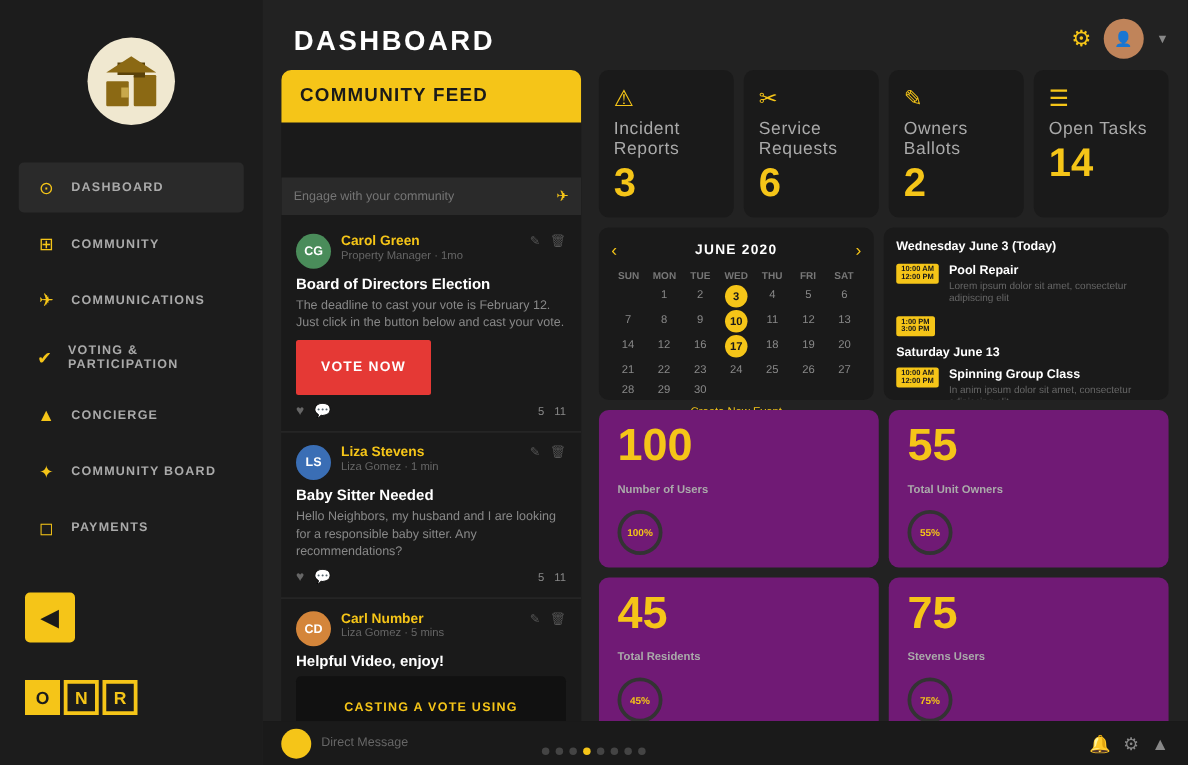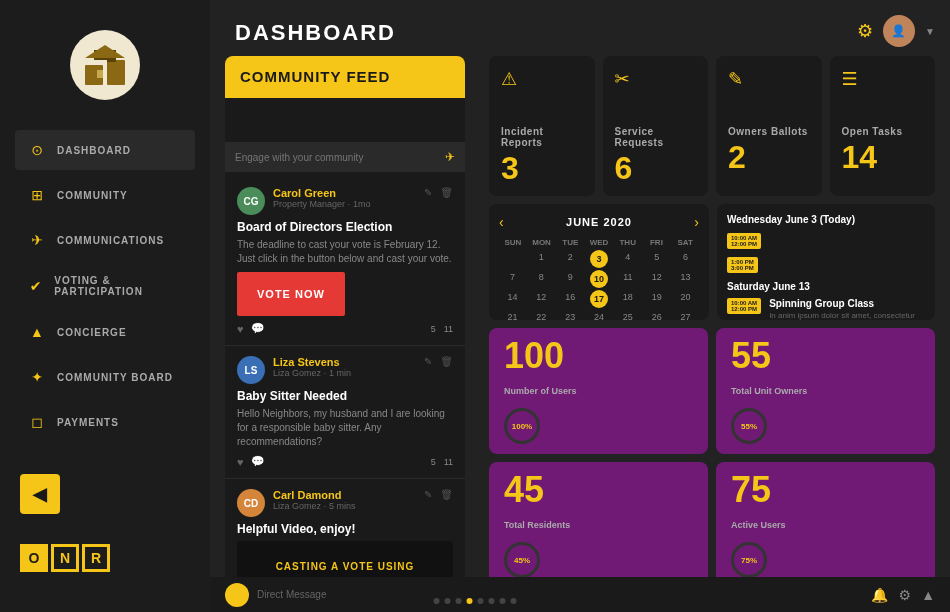--- a/index.html
+++ b/index.html
@@ -162,21 +162,21 @@
 
     .dashboard-title {
       color: #fff;
       font-size: 22px;
       font-weight: 700;
       letter-spacing: 2px;
     }
 
     .content-area {
       display: flex;
-      gap: 12px;
+      gap: 2px;
       padding: 0 15px 10px;
       height: calc(100% - 70px);
     }
 
     
     .feed-panel {
       width: 240px;
       min-width: 240px;
       background: #1a1a1a;
       border-radius: 8px;
@@ -354,24 +354,23 @@
       gap: 4px;
     }
 
     .stat-icon {
       font-size: 18px;
       color: #f5c518;
     }
 
     .stat-label {
       color: #aaa;
-      font-size: 10px;
-      font-weight: 700;
+      font-size: 14px;
+      font-weight: 400;
       letter-spacing: 0.5px;
-      margin-top: 32px;
     }
 
     .stat-value {
       color: #f5c518;
       font-size: 32px;
       font-weight: 900;
       line-height: 1;
     }
 
     
@@ -792,21 +791,21 @@
             <span style="flex:1"></span>
             <span class="action-count">5</span>
             <span class="action-count">11</span>
           </div>
         </div>
 
         <div class="feed-item">
           <div class="feed-item-header">
             <div class="avatar avatar-orange">CD</div>
             <div class="feed-author-info">
-              <div class="feed-author-name">Carl Damond</div>
+              <div class="feed-author-name">Carl Number</div>
               <div class="feed-author-role">Liza Gomez · 5 mins</div>
             </div>
             <span style="color:#555; font-size:10px;">✎</span>
             <span style="color:#555; font-size:10px;">🗑</span>
           </div>
           <div class="feed-item-title">Helpful Video, enjoy!</div>
           <div class="video-thumb">
             <span class="video-text">CASTING A VOTE USING</span>
           </div>
         </div>
@@ -897,20 +896,24 @@
           </div>
           <span class="create-event-link">Create New Event</span>
         </div>
 
         <div class="events-card">
           <div class="events-date">Wednesday June 3 (Today)</div>
 
           <div class="event-item">
             <div class="event-time" style="white-space:pre-line; font-size:6px;">10:00 AM
 12:00 PM</div>
+            <div class="event-details">
+              <div class="event-title">Pool Repair</div>
+              <div class="event-desc">Lorem ipsum dolor sit amet, consectetur adipiscing elit</div>
+            </div>
           </div>
 
           <div class="event-item">
             <div class="event-time" style="white-space:pre-line; font-size:6px;">1:00 PM
 3:00 PM</div>
           </div>
 
           <div class="events-date-2">Saturday June 13</div>
 
           <div class="event-item">
@@ -942,21 +945,21 @@
         </div>
         <div class="user-stat-card">
           <span class="user-stat-value">45</span>
           <span class="user-stat-label">Total Residents</span>
           <div class="circle-gauge">
             <span class="circle-gauge-text">45%</span>
           </div>
         </div>
         <div class="user-stat-card">
           <span class="user-stat-value">75</span>
-          <span class="user-stat-label">Active Users</span>
+          <span class="user-stat-label">Stevens Users</span>
           <div class="circle-gauge">
             <span class="circle-gauge-text">75%</span>
           </div>
         </div>
       </div>
 
     </div>
   </div>
 
   <div class="bottom-bar">

